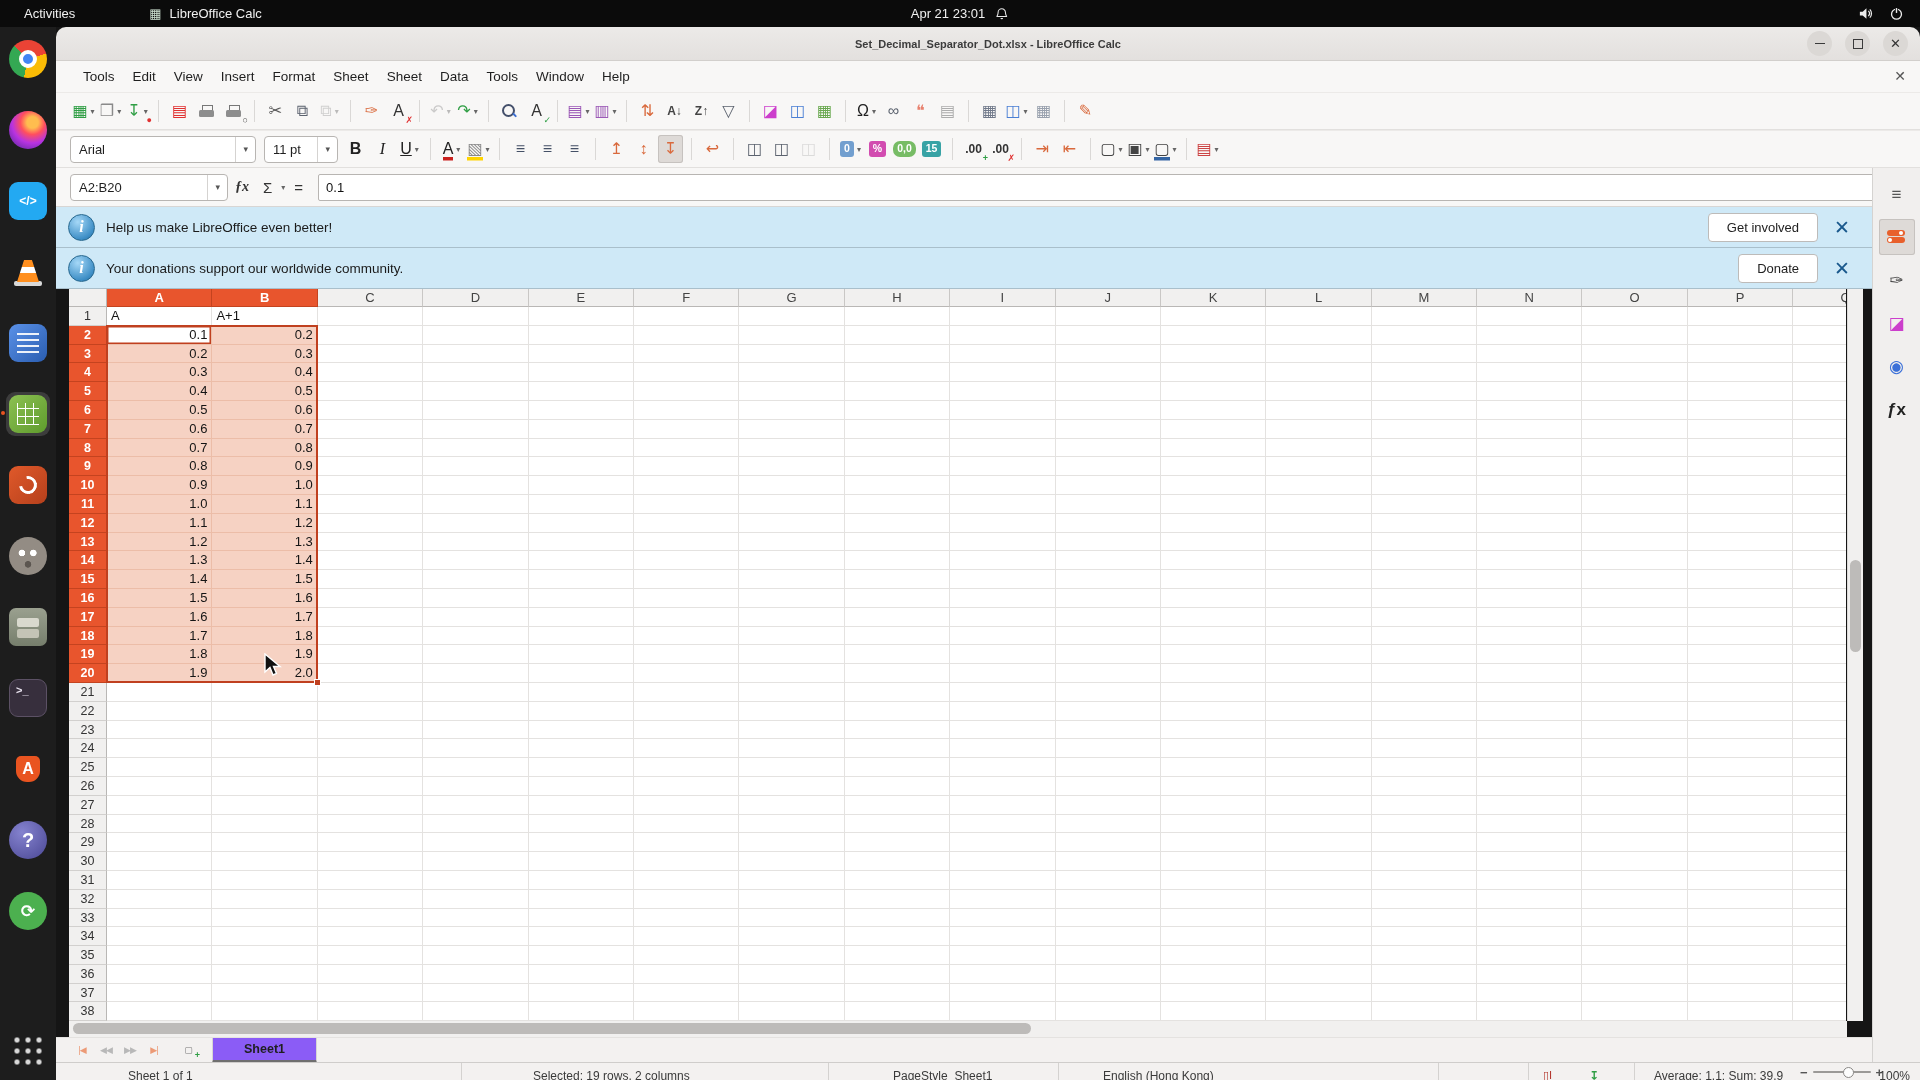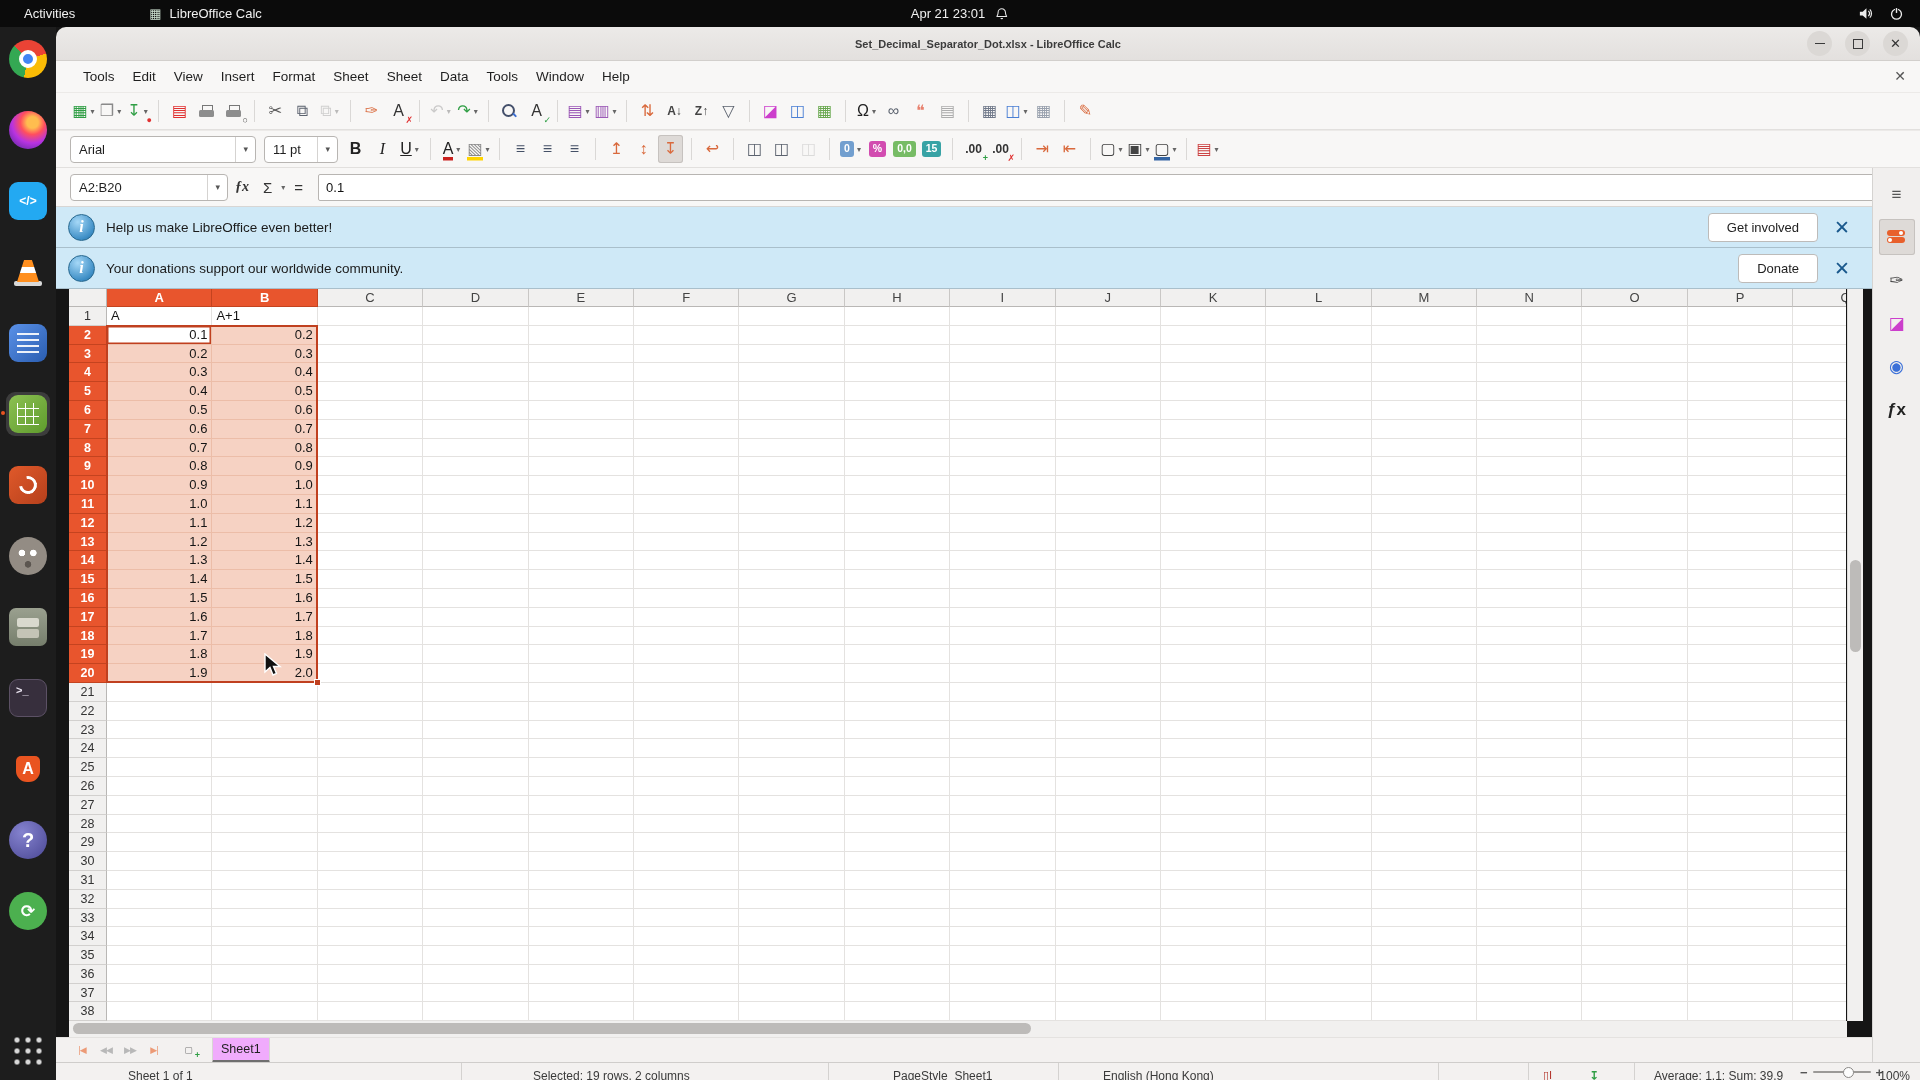--- a/index.html
+++ b/index.html
@@ -154,22 +154,22 @@
   #vthumb{position:absolute;left:2px;right:2px;top:271px;height:92px;background:#bdbbb9;border-radius:6px;}
   #hscroll{position:absolute;left:69px;top:1021px;width:1778px;height:16px;background:#f1f0ef;}
   #hthumb{position:absolute;left:4px;top:2px;width:958px;height:11px;background:#bdbbb9;border-radius:6px;}
 
   
   #tabbar{position:absolute;left:56px;top:1037px;width:1864px;height:25px;background:#f3f1f0;display:flex;align-items:center;
     padding-left:14px;box-sizing:border-box;font-size:12.5px;border-top:1px solid #e4e2e0;}
   #tabbar .tbi{height:20px;min-width:20px;margin:0 2px;}
   #tabbar .tbi .g{font-size:9px;letter-spacing:-1px;}
   #add-sheet-wrap{margin:0 12px 0 10px;}
-  .sheet-tab{height:25px;display:flex;align-items:center;padding:0 8px;background:#f0abfc;border-left:1px solid #d8d6d4;
-    border-right:1px solid #d8d6d4;font-weight:400;color:#1f1f1f;border-bottom:3px solid #6f6f6f;box-sizing:border-box;}
+  .sheet-tab{height:25px;display:flex;align-items:center;padding:0 31px;background:#8b5cf6;border-left:1px solid #d8d6d4;
+    border-right:1px solid #d8d6d4;font-weight:700;color:#1f1f1f;border-bottom:3px solid #6f6f6f;box-sizing:border-box;}
 
   
   #statusbar{position:absolute;left:56px;top:1062px;width:1864px;height:18px;background:#f3f1f0;border-top:1px solid #cfcdcb;
     font-size:12px;color:#3a3a3a;box-sizing:border-box;z-index:5;}
   #statusbar span.seg{position:absolute;top:6px;white-space:nowrap;}
   .sb-sep{position:absolute;top:0;bottom:0;width:1px;background:#d4d2d0;}
   #sb-sheet{left:72px;} #sb-selected{left:477px;} #sb-style{left:837px;} #sb-lang{left:1047px;}
   #sb-insert{left:1487px;color:#b3352c;font-size:11px;}
   #sb-save{left:1533px;color:#2f9e44;font-weight:700;}
   #sb-stats{left:1598px;}
@@ -487,21 +487,21 @@
         </span>
         <span class="tb-sep"></span>
         <span class="tbi">
           <span class="g chip" style="background: rgb(114, 159, 207);">0</span>
           <span class="dd">▾</span>
         </span>
         <span class="tbi">
           <span class="g chip" style="background: rgb(210, 76, 176);">%</span>
         </span>
         <span class="tbi">
-          <span class="g chip" style="background: rgb(119, 188, 101);">0,0</span>
+          <span class="g chip" style="background: rgb(119, 188, 101); border-radius: 7px;">0,0</span>
         </span>
         <span class="tbi">
           <span class="g chip" style="background: rgb(56, 163, 165);">15</span>
         </span>
         <span class="tb-sep"></span>
         <span class="tbi">
           <span class="g small" style="color: rgb(51, 51, 51);">.00</span>
           <span class="badge" style="color: rgb(47, 158, 68);">+</span>
         </span>
         <span class="tbi">

